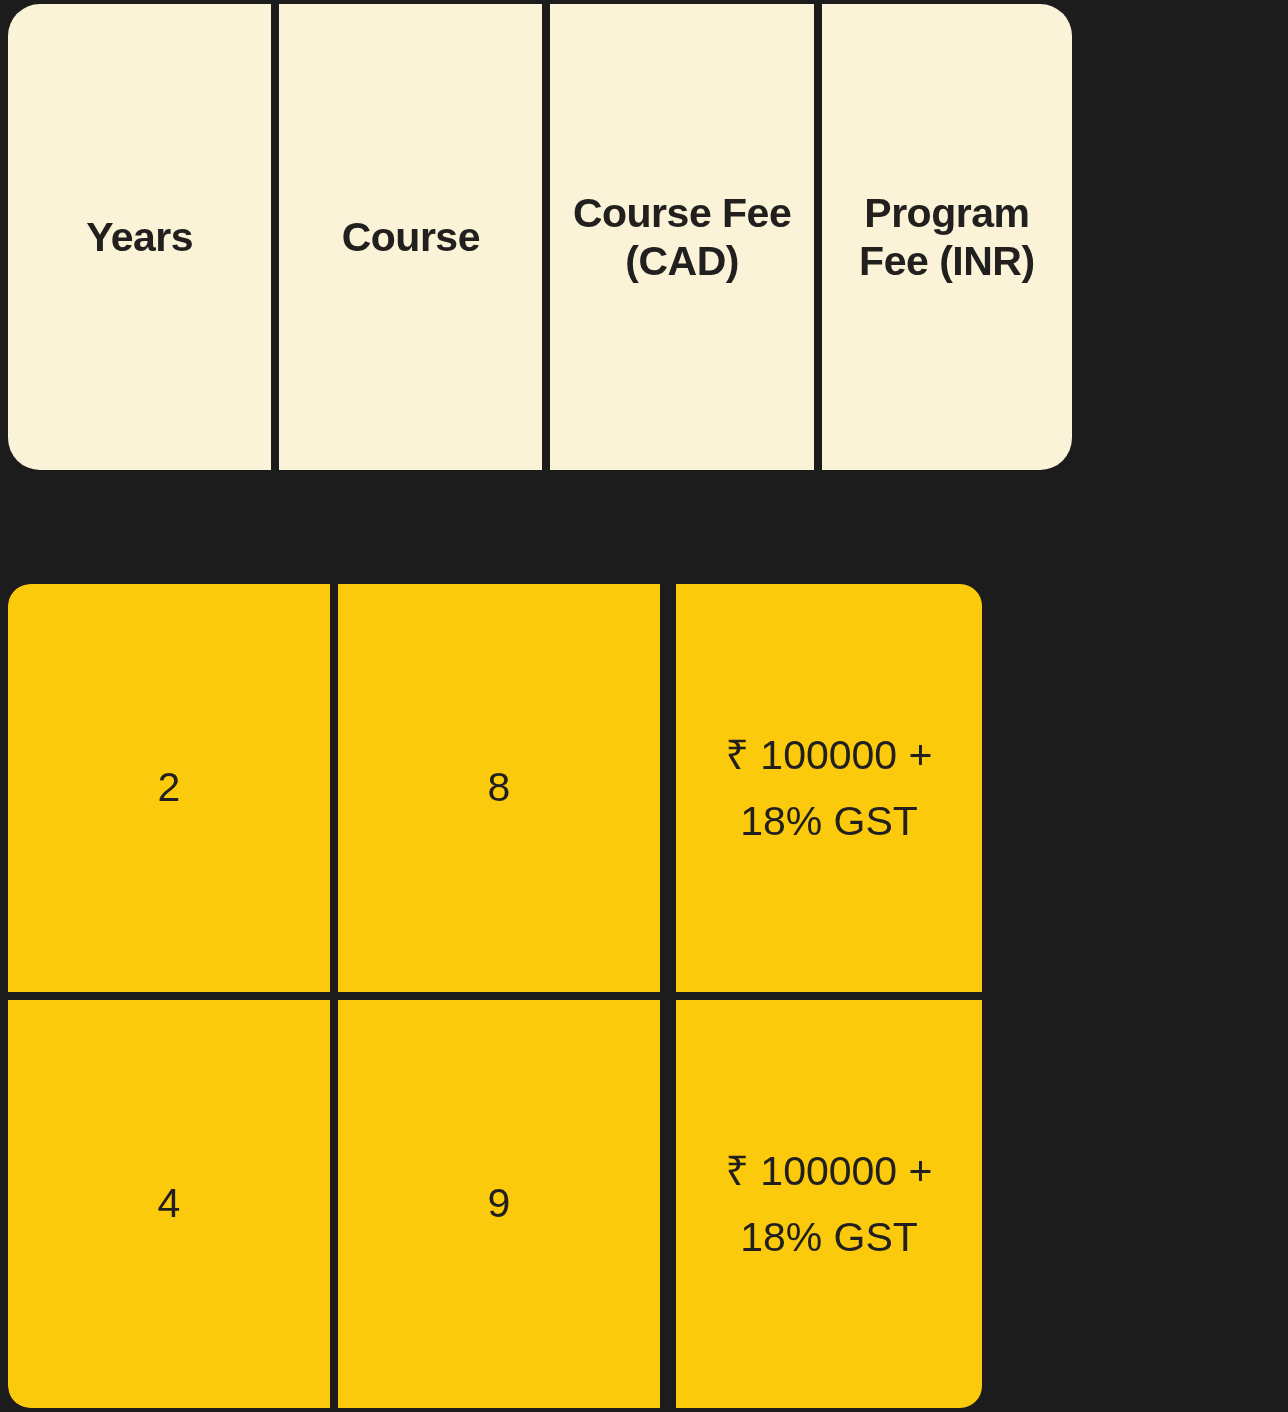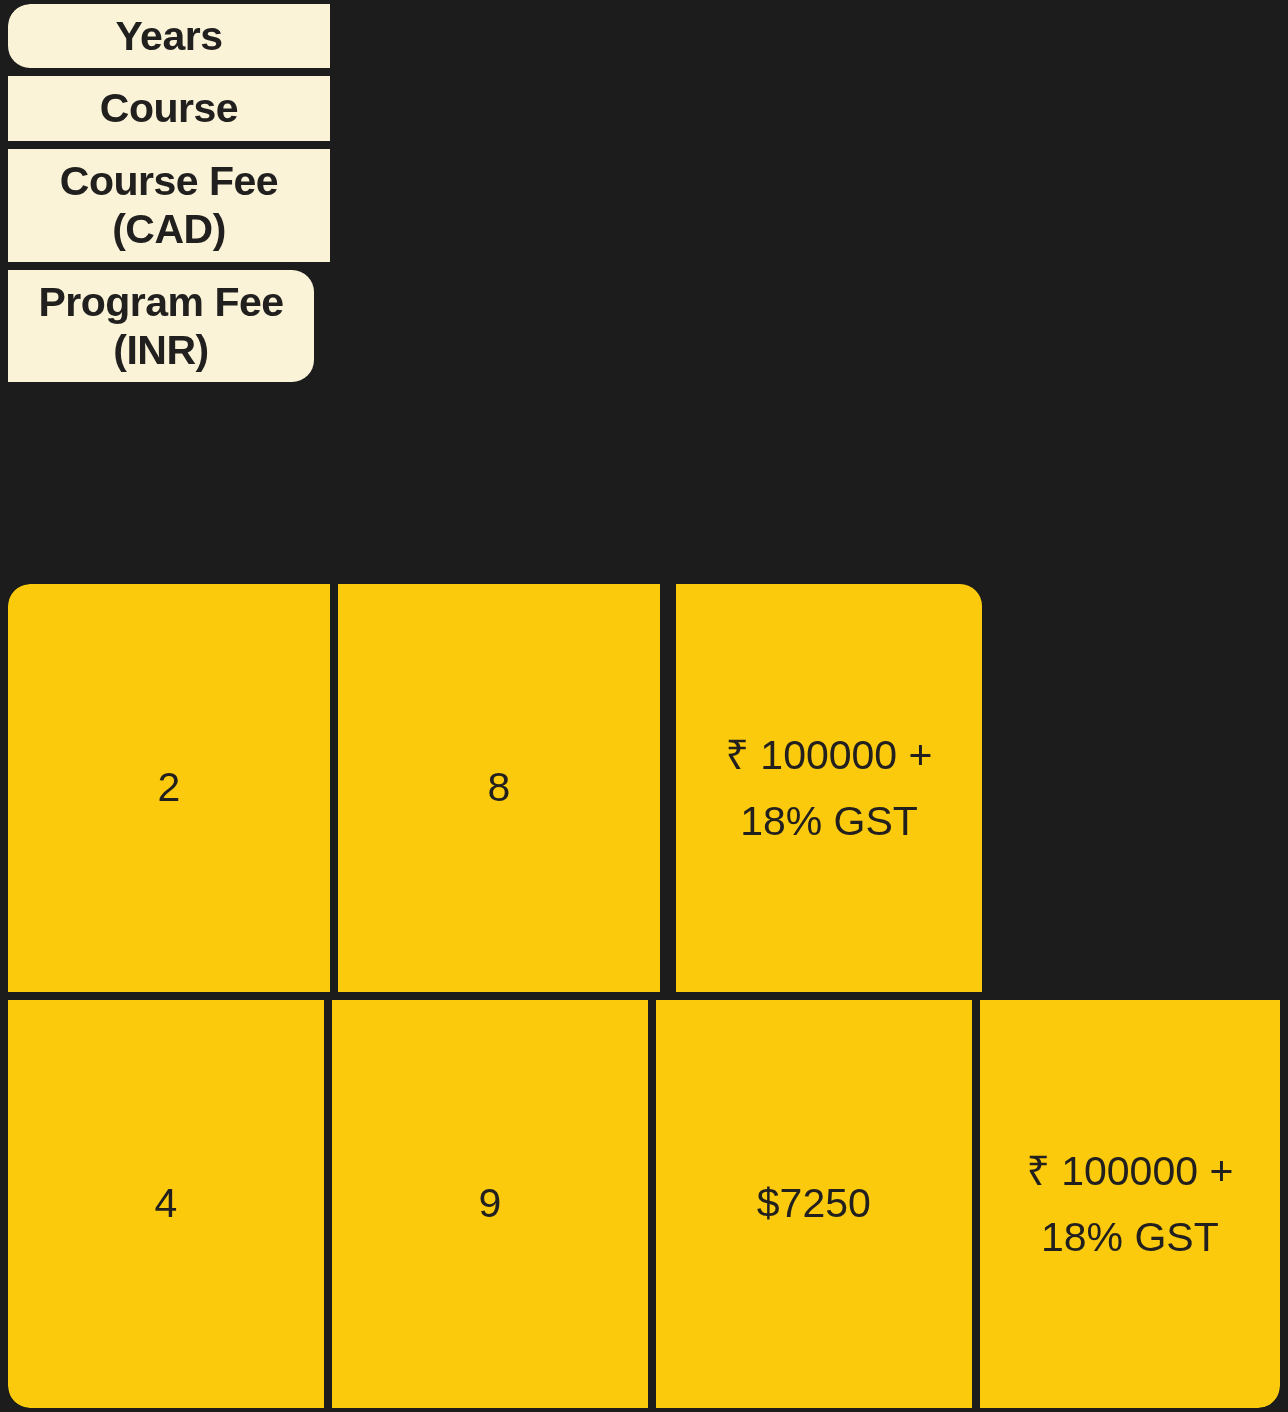--- a/index.html
+++ b/index.html
@@ -21,28 +21,27 @@
     height: 1412px;
     background: #1c1c1c;
     box-sizing: border-box;
   }
 
   
   .header-table {
     position: absolute;
     left: 8px;
     top: 4px;
-    width: 1252px;
+    width: 1064px;
     height: 466px;
     background: #1c1c1c;
-    border-radius: 22px;
+    border-radius: 32px;
     display: flex;
     overflow: hidden;
     box-sizing: border-box;
-    flex-direction: column;
   }
   .header-cell {
     background: #faf3d8;
     box-sizing: border-box;
     display: flex;
     align-items: center;
     justify-content: center;
     text-align: center;
     font-weight: bold;
     font-size: 41px;
@@ -128,19 +127,18 @@
       <div class="cell c4 multiline">₹ 100000 + 18% GST</div>
     </div>
 
     <div class="vgap"></div>
 
     <div class="row last">
       <div class="cell c1">4</div>
       <div class="hgap"></div>
       <div class="cell c2">9</div>
       <div class="hgap"></div>
-      <div class="cell c3">$7250</div>
       <div class="hgap"></div>
       <div class="cell c4 multiline">₹ 100000 + 18% GST</div>
     </div>
 
   </div>
 </div>
 
 </body></html>

